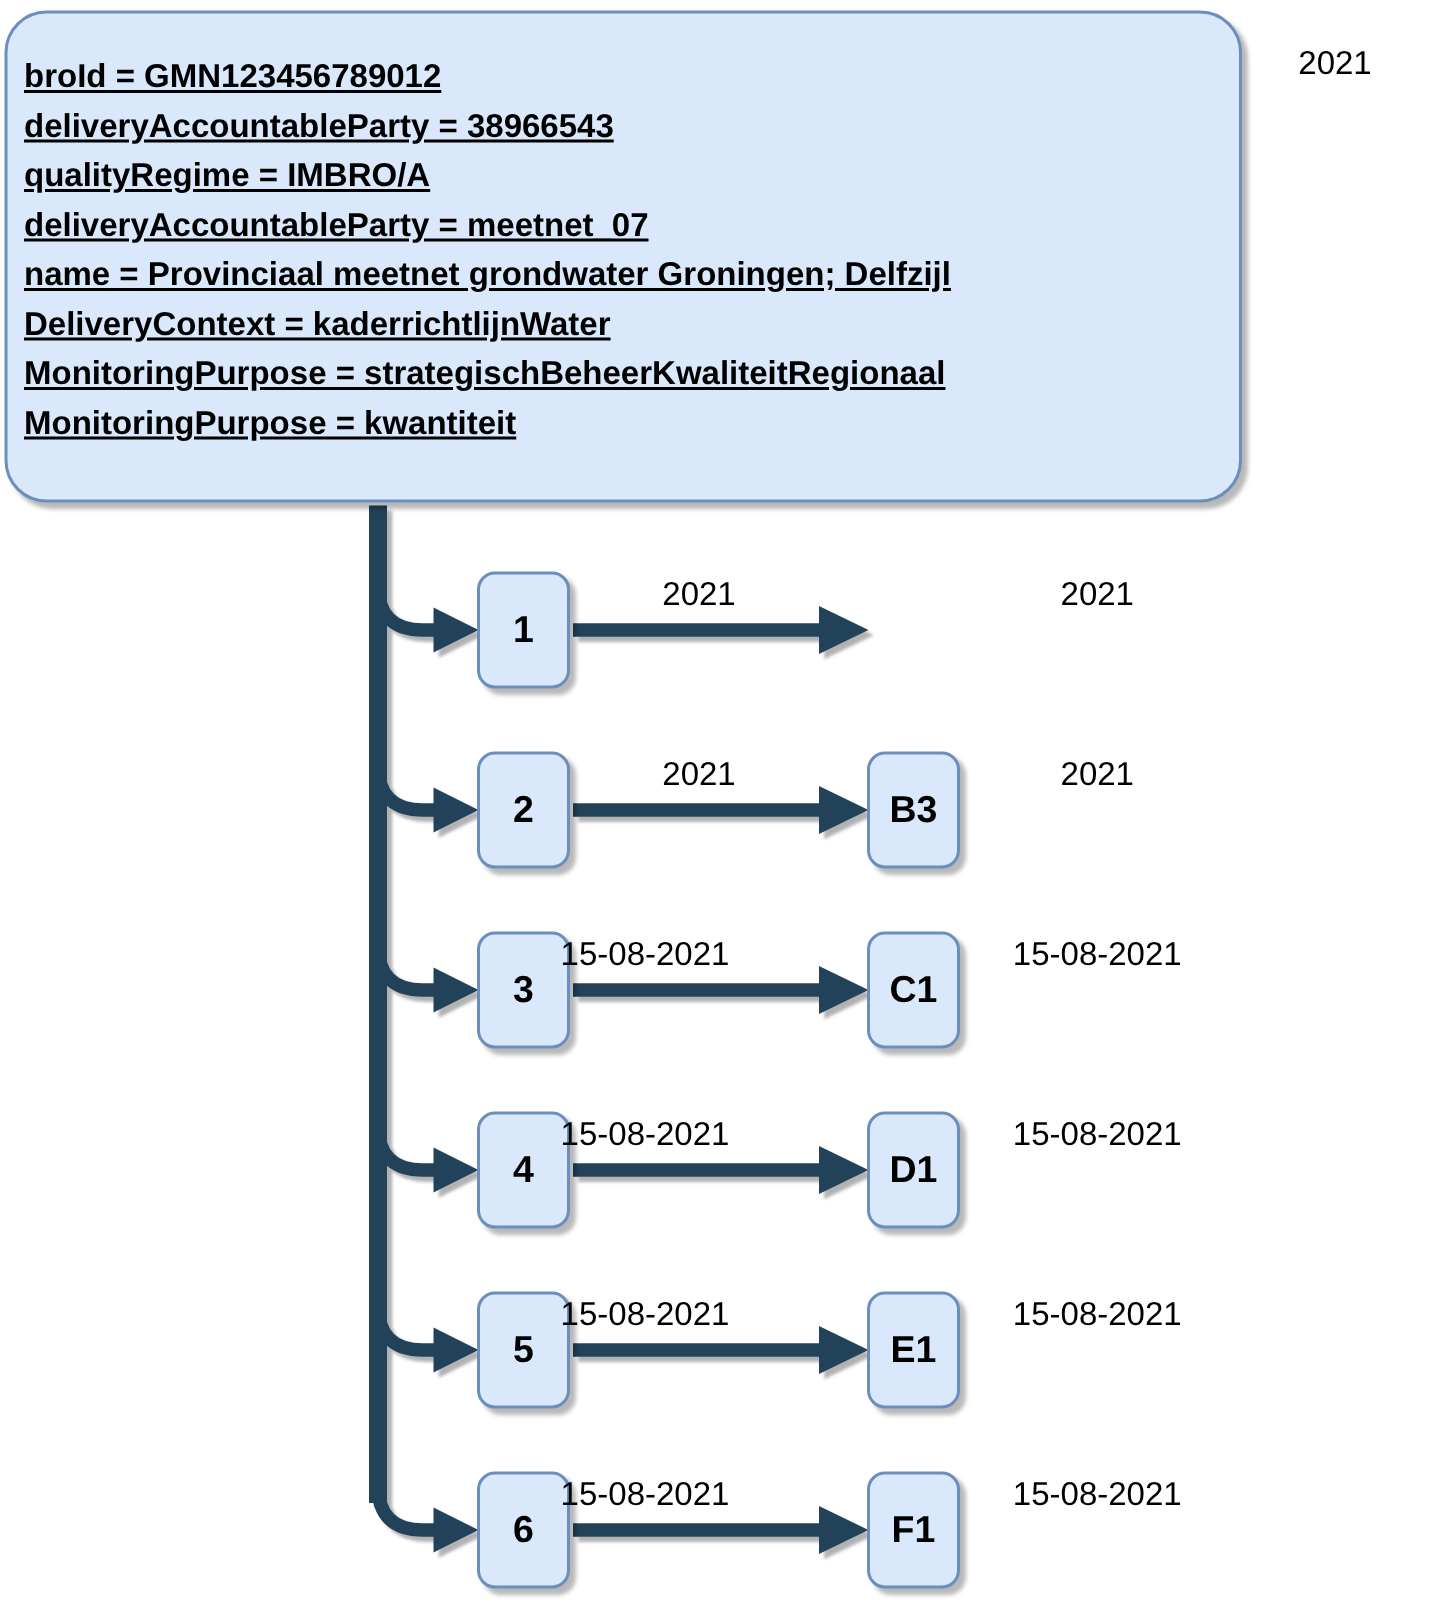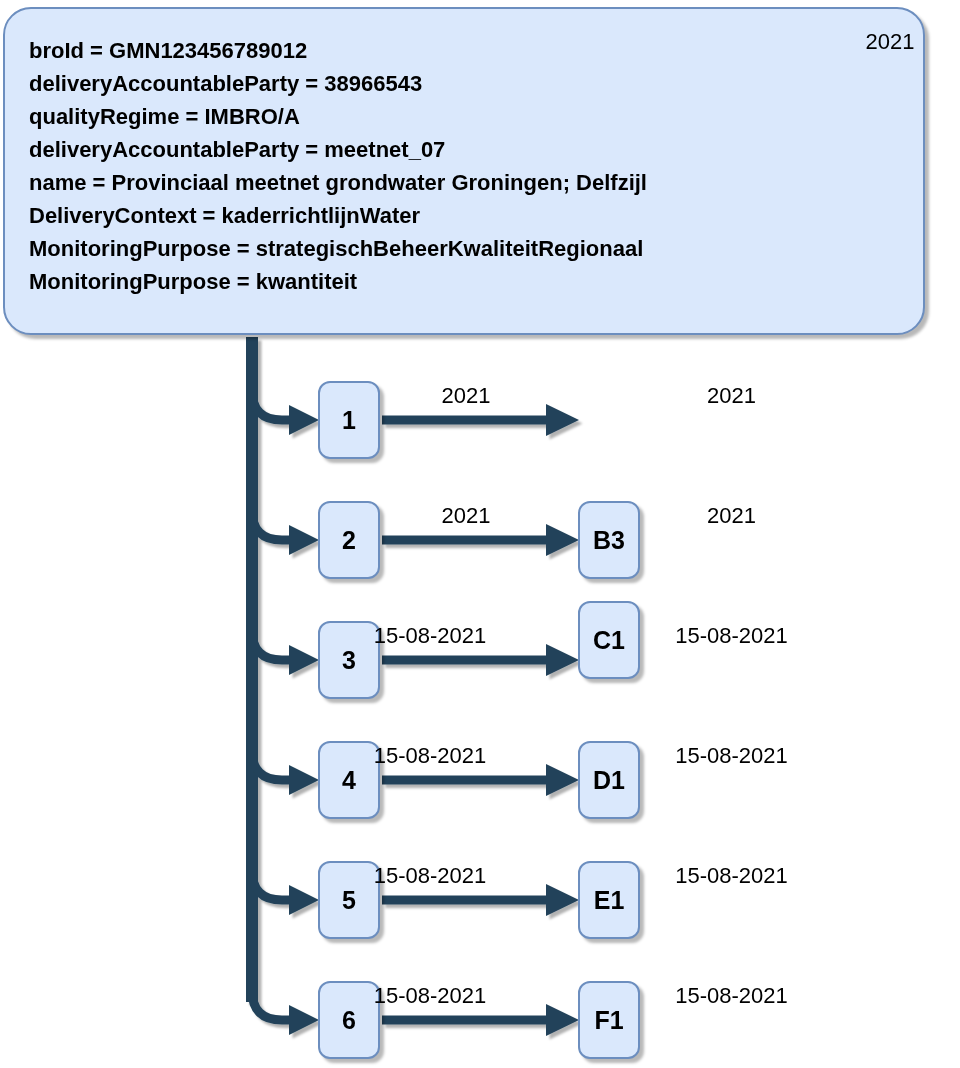--- a/index.html
+++ b/index.html
@@ -15,26 +15,27 @@
   .canvas{
     position:relative;
     width:960px;height:1068px;
     background:var(--canvas_bg);
     overflow:hidden;
   }
   .connector-layer{
     position:absolute;left:0;top:0;width:960px;height:1068px;
   }
   .gmn-box{
-    position:absolute;left:3px;top:7px;width:922px;height:328px;
+    position:absolute;left:3px;top:7px;width:825px;height:328px;
     background:var(--node_fill);
     border:2px solid var(--node_border);
     border-radius:28px;
     box-shadow:4px 4px 3px rgba(0,0,0,0.28);
-    padding:25px 9px 0 24px;
+    padding:25px 9px 0 11px;
+    text-decoration:underline;
   }
   .gmn-line{
     font-weight:bold;
     font-size:22px;
     line-height:33px;
     white-space:nowrap;
     color:var(--text);
   }
   .year-top{
     position:absolute;left:855px;top:29px;width:70px;
@@ -132,21 +133,21 @@
   <div class="edge-label" style="left:366px;top:503px">2021</div>
   <div class="node tgt" style="top:501px">
       <span>B3</span>
     </div>
   <div class="right-label" style="top:503px">2021</div>
 
   <div class="node src" style="top:621px">
       <span>3</span>
     </div>
   <div class="edge-label" style="left:330px;top:623px">15-08-2021</div>
-  <div class="node tgt" style="top:601px">
+  <div class="node tgt" style="top:621px">
       <span>C1</span>
     </div>
   <div class="right-label" style="top:623px">15-08-2021</div>
 
   <div class="node src" style="top:741px">
       <span>4</span>
     </div>
   <div class="edge-label" style="left:330px;top:743px">15-08-2021</div>
   <div class="node tgt" style="top:741px">
       <span>D1</span>

